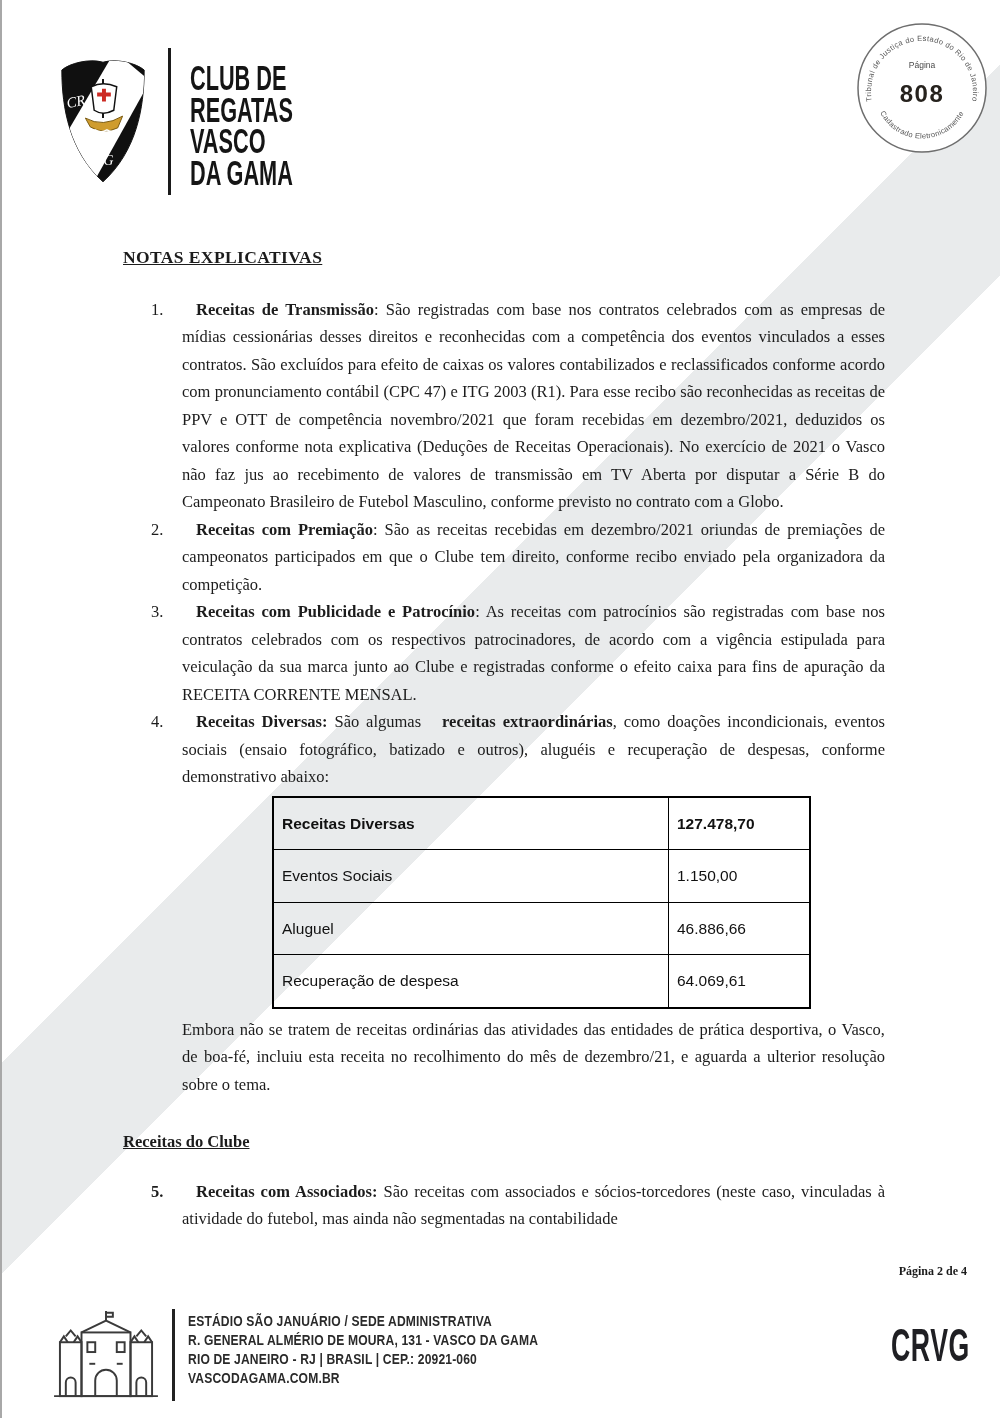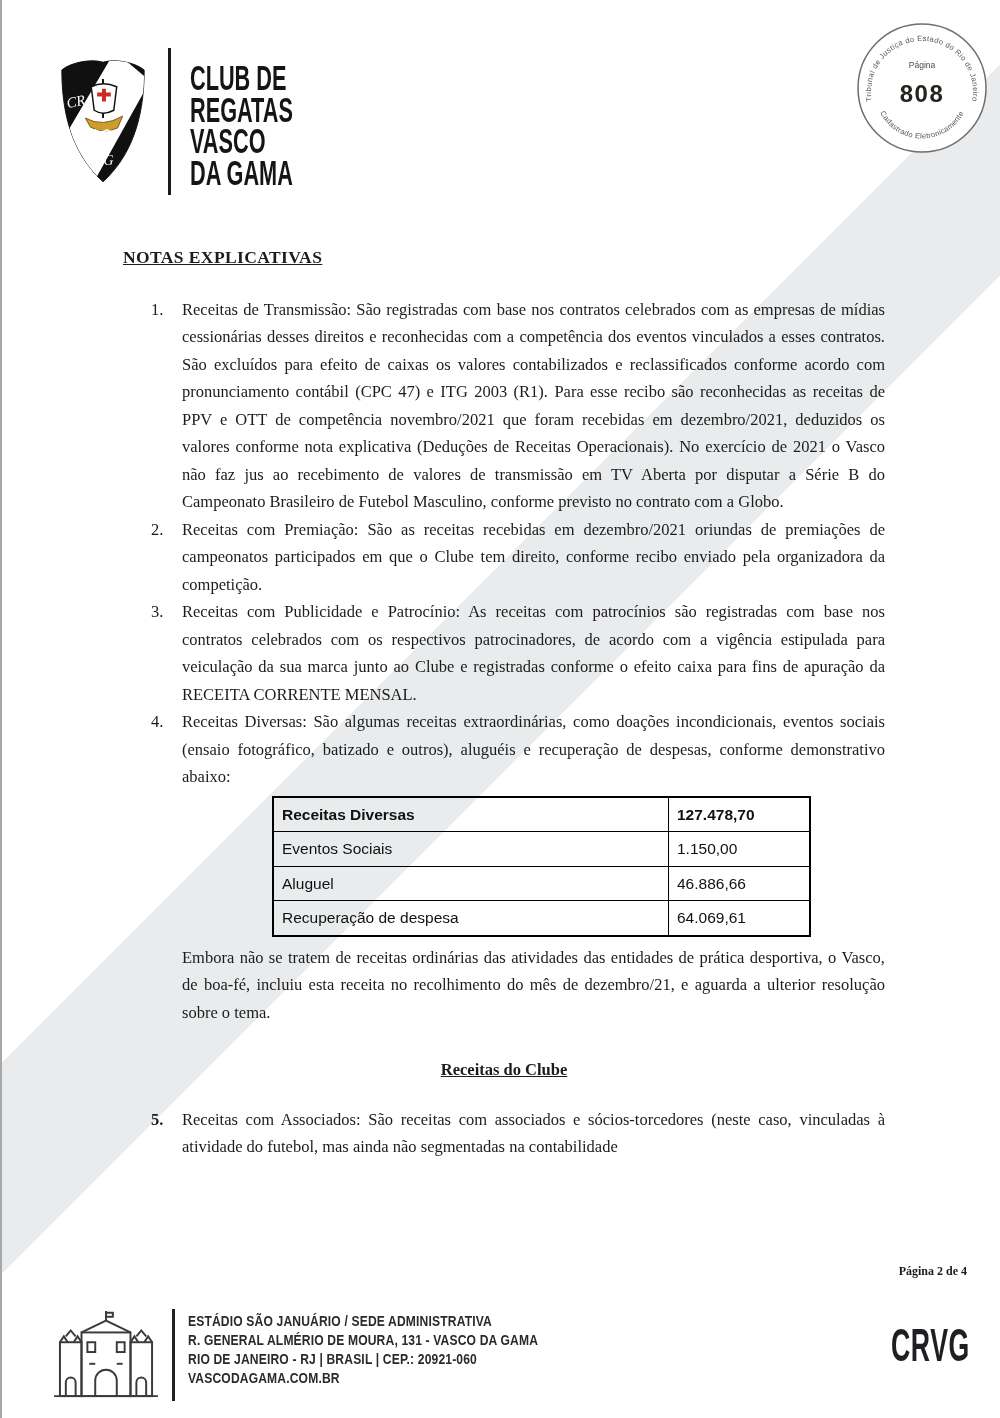--- a/index.html
+++ b/index.html
@@ -23,32 +23,32 @@
   .content{margin:0 33px 0 123px;width:762px;text-align:justify;
            font-size:16.5px;line-height:27.5px;}
   .doc-title{font-size:17.5px;font-weight:700;text-decoration:underline;letter-spacing:.4px;
              margin:44px 0 0 0;text-align:left;}
   .sec-heading{font-size:16.5px;font-weight:700;text-decoration:underline;
                margin:46px 0 0 0;text-align:left;}
   .list{margin-top:24px;}
   .item{position:relative;padding-left:59px;margin:0;}
   .item .num{position:absolute;left:28px;top:0;}
   .item .num.bold{font-weight:700;}
-  b{font-weight:400;}
+  b{font-weight:700;margin-left:14px;}
   .note{padding-left:59px;margin:0;}
 
   table.money{border-collapse:collapse;margin:5px 0 7px 149px;
               font-family:"Liberation Sans",sans-serif;font-size:15.5px;color:#111;
               border:2px solid #000;}
-  table.money td{border:1.5px solid #000;padding:3px 8px;height:22px;}
+  table.money td{border:1.5px solid #000;padding:12px 8px;height:22px;}
   table.money td.lbl{width:378px;}
   table.money td.val{width:124px;text-align:left;}
   table.money tr.head td{font-weight:700;}
 
-  .sec-heading-2{margin-top:30px;text-align:center;}
+  .sec-heading-2{margin-top:30px;}
   .item-5{margin-top:22px;}
 
   .page-indicator{position:absolute;right:33px;top:1264px;font-size:12px;font-weight:700;
                   font-family:"Liberation Serif",serif;color:#1b1b1b;z-index:1;}
 
   
   .footer{position:absolute;left:8px;top:1295px;width:100%;height:123px;z-index:1;}
   .stadium{position:absolute;left:44px;top:10px;width:108px;height:98px;}
   .footer-divider{position:absolute;left:164px;top:14px;width:3px;height:92px;background:#222;}
   .address{position:absolute;left:180px;top:16px;font-family:"Liberation Sans",sans-serif;

